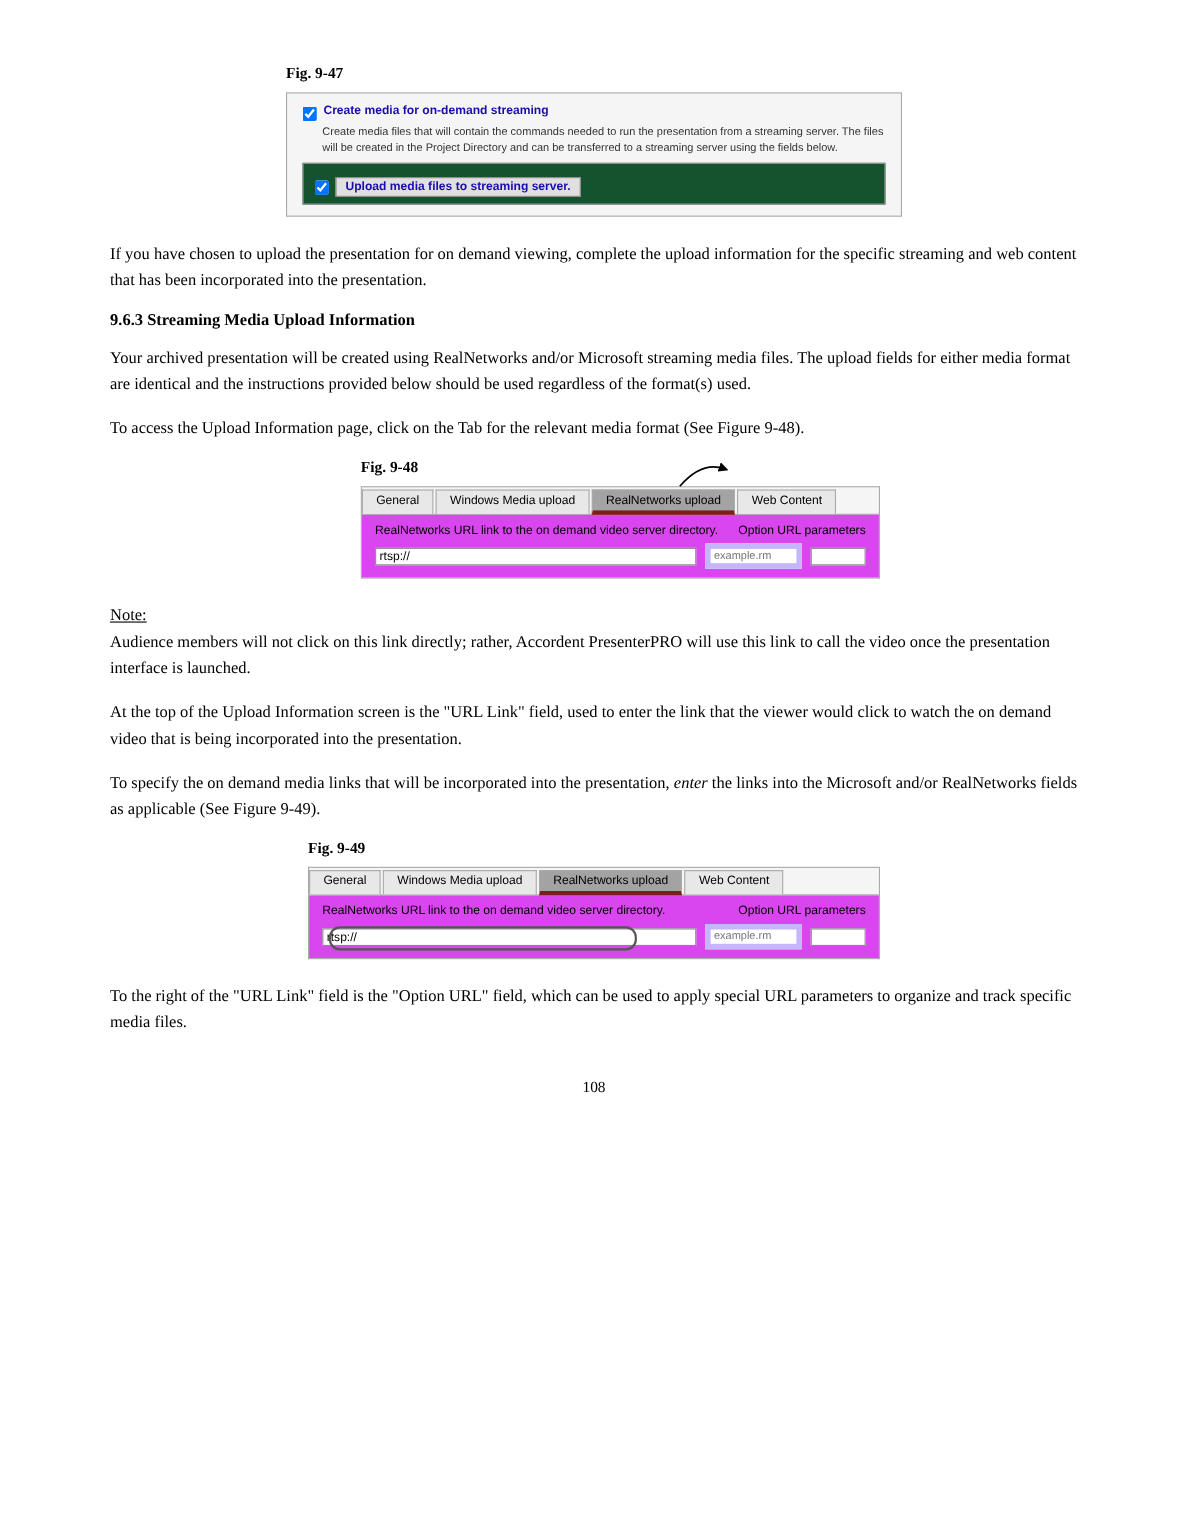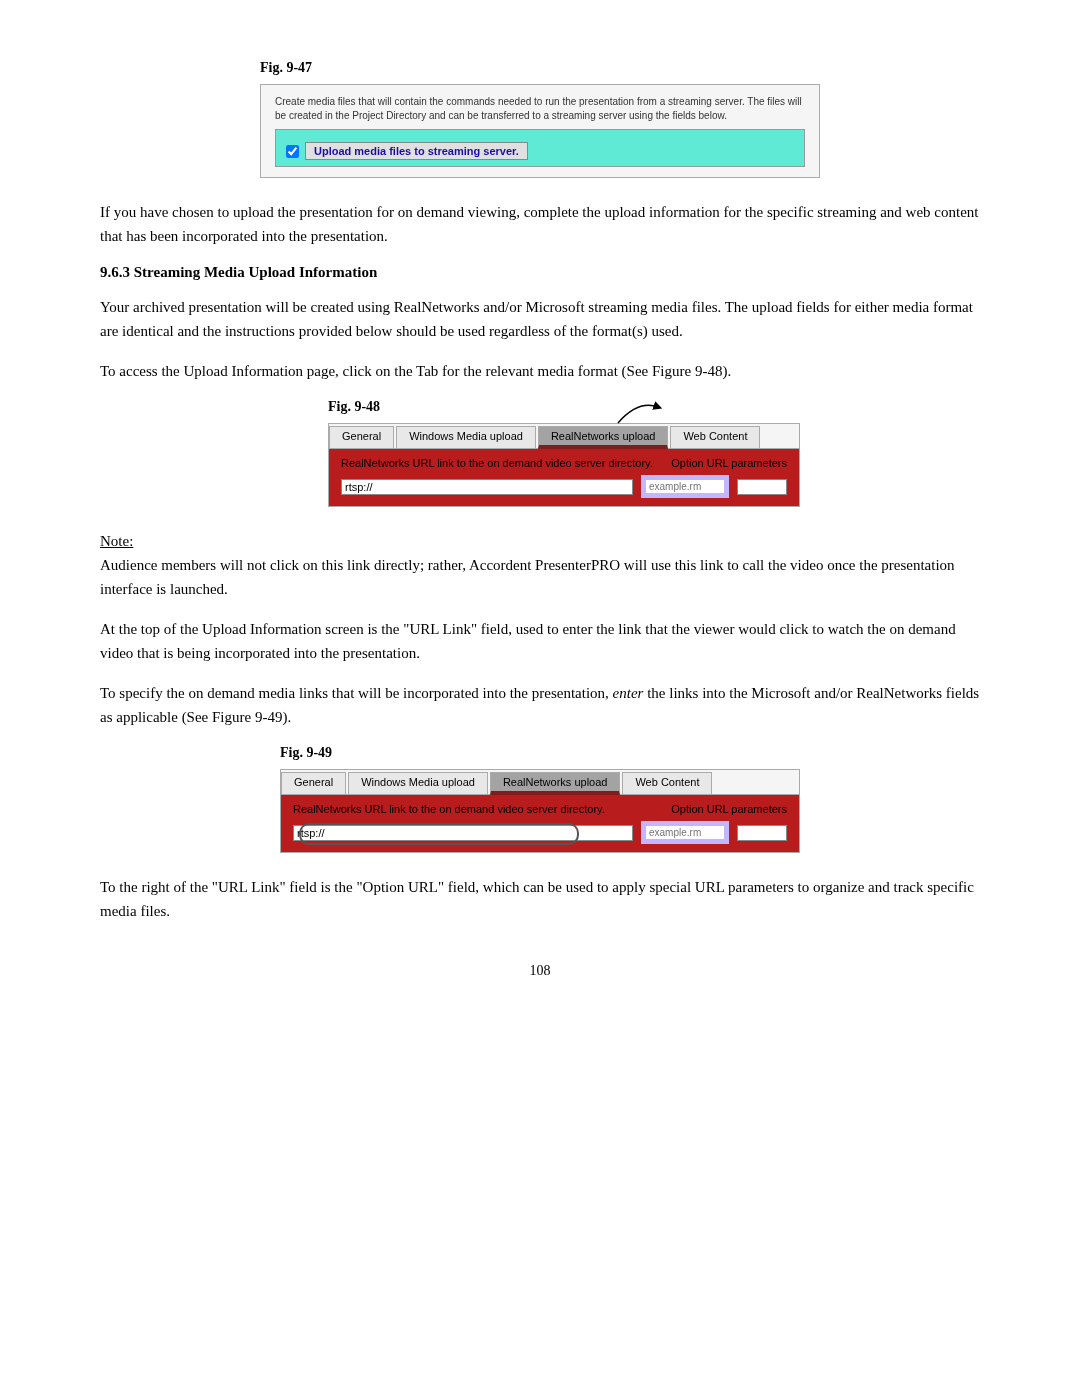--- a/index.html
+++ b/index.html
@@ -23,21 +23,21 @@
     }
     .fig-box {
       border: 1px solid #aaa;
       background: #f5f5f5;
       padding: 10px 14px;
       margin-bottom: 22px;
       font-family: Arial, sans-serif;
       font-size: 11px;
     }
     .fig-box-inner {
-      background: #5eead4;
+      background: #14532d;
       border: 1px solid #999;
       padding: 6px 10px;
       margin-top: 6px;
     }
     .checkbox-row {
       display: flex;
       align-items: flex-start;
       gap: 6px;
       margin-bottom: 4px;
     }
@@ -46,20 +46,21 @@
       flex-shrink: 0;
     }
     .checkbox-label-bold {
       font-weight: bold;
       color: #1a0dab;
       font-size: 11px;
     }
     .checkbox-desc {
       font-size: 10px;
       color: #333;
+      margin-left: 18px;
       line-height: 1.4;
     }
     .upload-btn-row {
       display: flex;
       align-items: center;
       gap: 6px;
       margin-top: 6px;
     }
     .upload-btn {
       background: #e0e0e0;
@@ -106,21 +107,21 @@
     }
     .tab.active {
       background: #a3a3a3;
       font-weight: normal;
       border-bottom: 4px solid #7f1d1d;
       margin-bottom: -1px;
       position: relative;
       z-index: 1;
     }
     .tab-content {
-      background: #b91c1c;
+      background: #d946ef;
       padding: 8px 12px;
     }
     .url-row {
       display: flex;
       align-items: center;
       justify-content: space-between;
       margin-bottom: 6px;
       font-size: 11px;
     }
     .url-label {
@@ -202,20 +203,24 @@
     }
   </style>
 </head>
 <body>
 
 <div class="page-content">
 
   <div class="fig47-wrapper">
     <div class="fig-label">Fig. 9-47</div>
     <div class="fig-box">
+      <div class="checkbox-row">
+        <input type="checkbox" checked="" style="">
+        <span class="checkbox-label-bold">Create media for on-demand streaming</span>
+      </div>
       <div class="checkbox-desc">Create media files that will contain the commands needed to run the presentation from a streaming server. The files will be created in the Project Directory and can be transferred to a streaming server using the fields below.</div>
       <div class="fig-box-inner">
         <div class="upload-btn-row">
           <input type="checkbox" checked="" style="">
           <span class="upload-btn">Upload media files to streaming server.</span>
         </div>
       </div>
     </div>
   </div>
 

